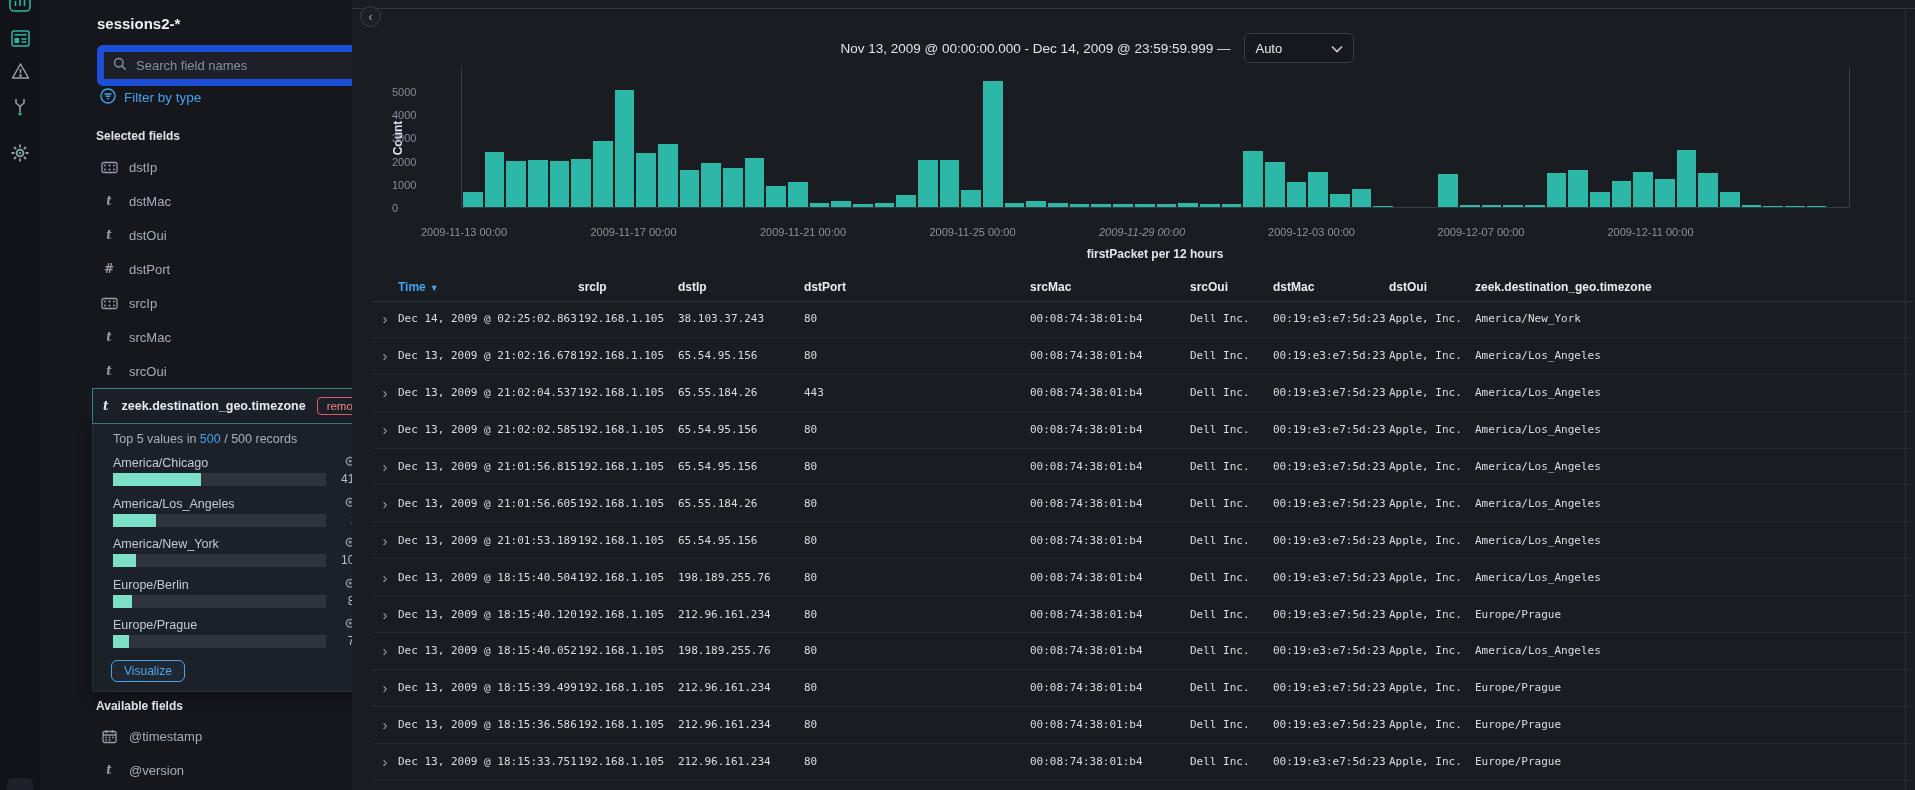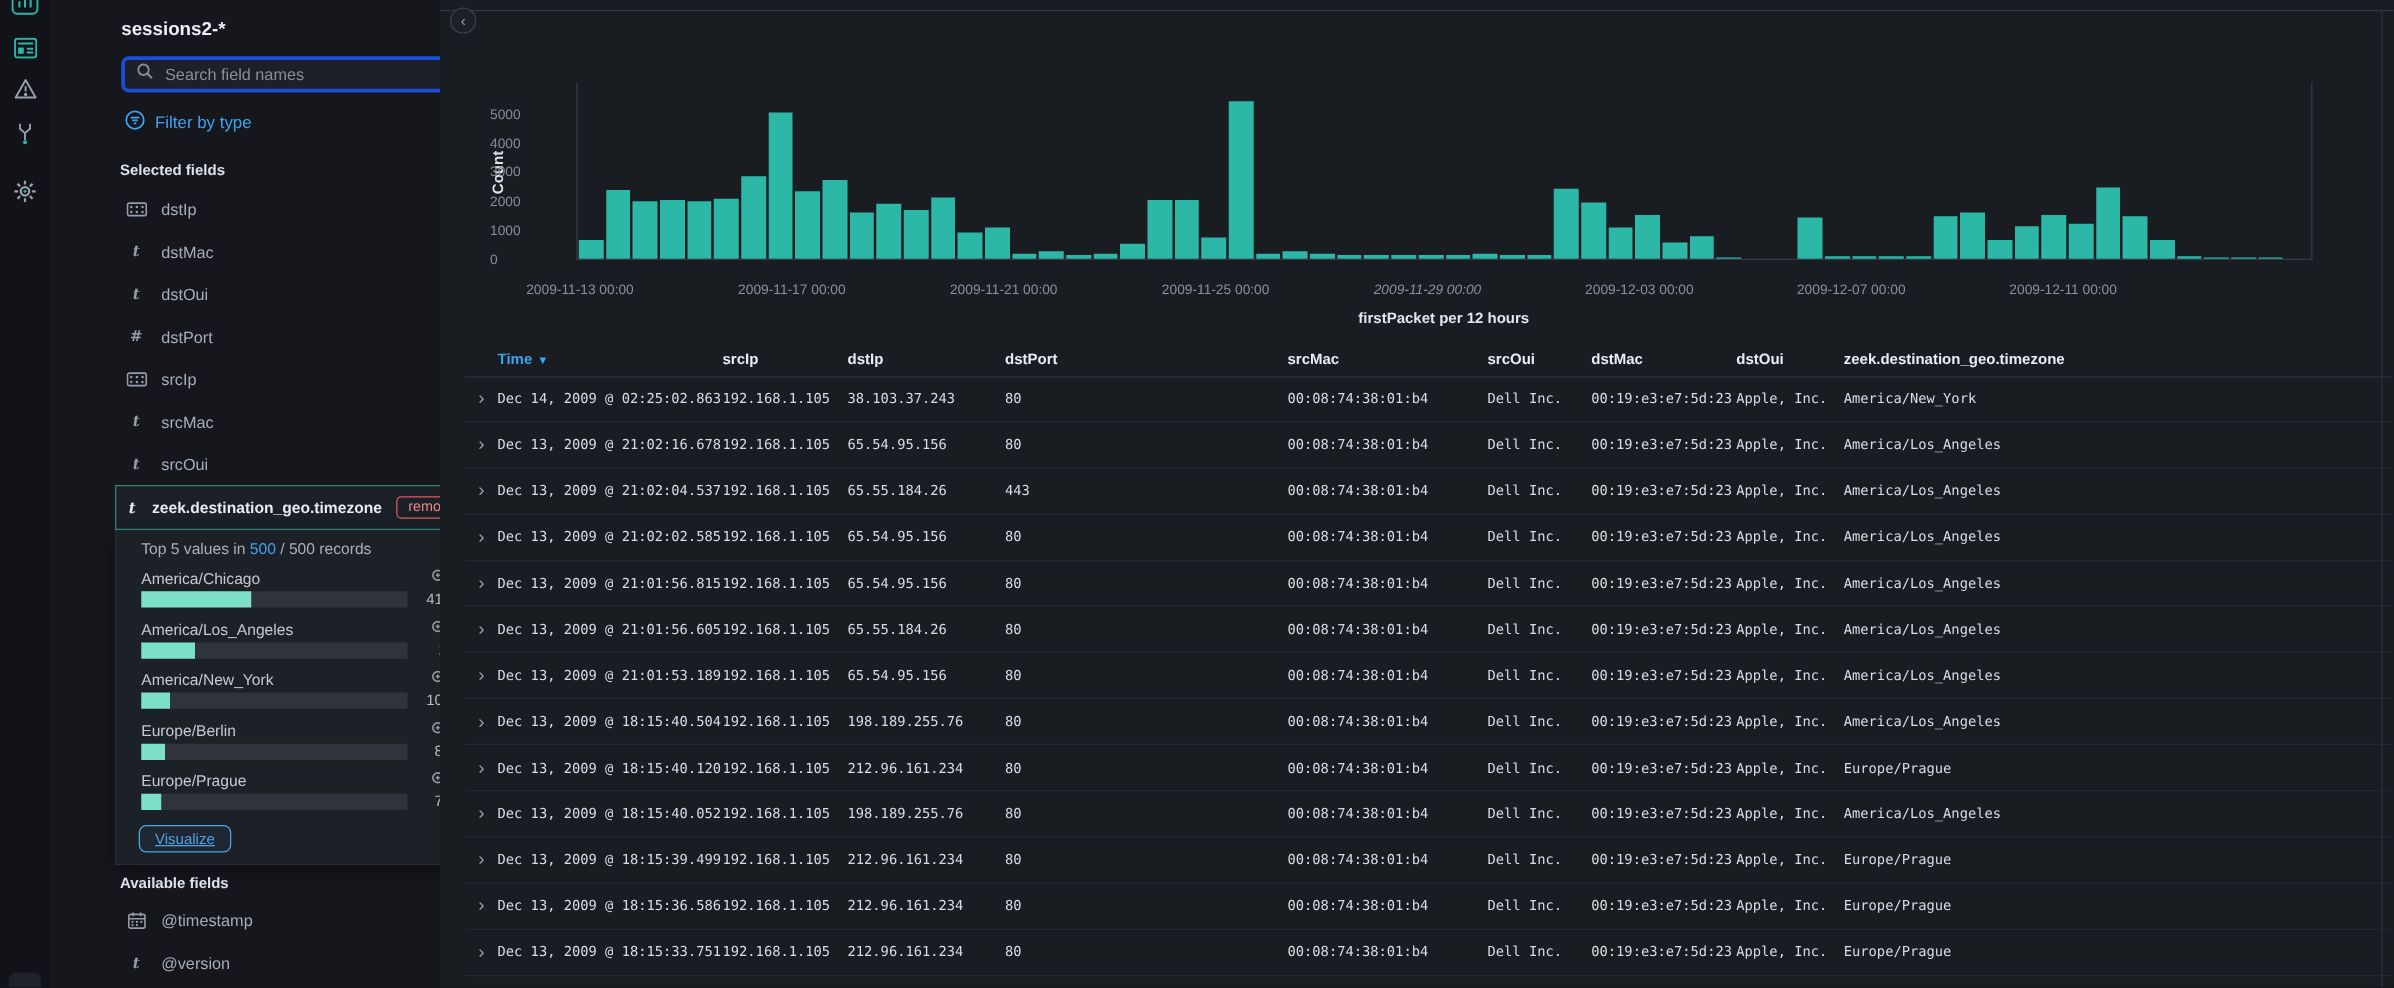--- a/index.html
+++ b/index.html
@@ -5,21 +5,21 @@
   html,body{margin:0;padding:0;background:#101216;}
   .stage{position:relative;width:1915px;height:790px;background:#191c21;overflow:hidden;
          font-family:"Liberation Sans",sans-serif;color:#dfe4ee;}
   
   .rail{position:absolute;left:0;top:0;width:40px;height:790px;background:#121318;}
   .rail .ricon{position:absolute;left:0;width:40px;height:24px;display:flex;align-items:center;justify-content:center;}
   .rail-bottom-sq{position:absolute;left:7px;top:778px;width:26px;height:26px;border-radius:6px;background:#1e2127;}
   
   .sidebar{position:absolute;left:40px;top:0;width:312px;height:790px;background:#15171d;}
   .sb-title{position:absolute;left:57px;top:15px;font-size:15px;font-weight:bold;color:#eceff5;}
-  .sb-search{position:absolute;left:57px;top:45px;width:288px;height:29px;background:#1d2028;border:3px solid #1d4ed8;
+  .sb-search{position:absolute;left:57px;top:45px;width:288px;height:41px;background:#1d2028;border:7px solid #1d4ed8;
              border-radius:6px;box-sizing:border-box;display:flex;align-items:center;padding:0 9px;gap:7px;}
   .sb-search input{flex:1;background:transparent;border:none;outline:none;color:#c8cdd8;font-size:13px;
                    font-family:"Liberation Sans",sans-serif;}
   .sb-search input::placeholder{color:#878e9a;}
   .sb-filter{position:absolute;left:60px;top:88px;display:flex;align-items:center;gap:8px;color:#3fa4f0;
              font-size:13.5px;cursor:pointer;}
   .sb-badge{position:absolute;left:325px;top:88px;width:19px;height:19px;border-radius:4px;background:#363b44;
             color:#c9cedb;font-size:12px;display:flex;align-items:center;justify-content:center;}
   .sb-heading{position:absolute;left:56px;font-size:12px;font-weight:bold;color:#dce1ea;}
   .field-list{position:absolute;left:52px;right:6px;}
@@ -38,21 +38,21 @@
   .stats-summary{position:absolute;left:20px;top:8px;font-size:12.5px;color:#a9afbb;}
   .stats-summary .lnk{color:#3fa4f0;cursor:pointer;}
   .stat-row{position:absolute;left:0;width:100%;height:40px;}
   .stat-label{position:absolute;left:20px;top:1px;font-size:12.5px;color:#c3c9d4;}
   .stat-track{position:absolute;left:20px;top:18px;width:213px;height:13px;background:#2e333c;}
   .stat-fill{height:100%;background:#7ce0c6;}
   .stat-icons{position:absolute;right:8px;top:0;display:flex;gap:4px;}
   .stat-pct{position:absolute;right:8px;top:17px;font-size:12px;color:#b6bcc8;}
   .visualize-btn{position:absolute;left:18px;top:236px;border:1px solid #4da4e8;color:#4da4e8;border-radius:6px;
                  background:rgba(77,164,232,.06);font-size:12px;padding:3px 12px;cursor:pointer;
-                 font-family:"Liberation Sans",sans-serif;text-decoration:underline;}
+                 font-family:"Liberation Sans",sans-serif;}
   
   .main{position:absolute;left:352px;top:8px;right:0;bottom:0;border-top:1px solid #33373f;background:#191c21;}
   .collapse-btn{position:absolute;left:360px;top:6px;width:19px;height:19px;border-radius:50%;background:#1c2026;
                 border:1px solid #3a3f48;color:#9aa1ad;display:flex;align-items:center;justify-content:center;
                 font-size:12px;cursor:pointer;z-index:5;}
   .hits-line{position:absolute;left:350px;width:1495px;top:11px;text-align:center;font-size:16.5px;}
   .hits-line .num{font-weight:bold;color:#f2f4f8;}
   .hits-line .lbl{color:#dfe4ee;margin-left:6px;}
   .range-line{position:absolute;left:350px;width:1495px;top:33px;height:30px;display:flex;align-items:center;
               justify-content:center;gap:14px;}
@@ -331,20 +331,31 @@
             <span style="font-family:'DejaVu Serif',serif;font-style:italic;font-weight:bold;font-size:12px;color:#959caa">t</span>
           </span>
           <span class="field-name">@version</span>
         </div>
       </div>
   </div>
 
   <div class="main"></div>
   <div class="collapse-btn">‹</div>
 
+  <div class="range-line">
+    <span class="range-text">Nov 13, 2009 @ 00:00:00.000 - Dec 14, 2009 @ 23:59:59.999 —</span>
+    <div class="interval-dd">
+      <span class="val">Auto</span>
+      <span>
+        <svg width="12" height="8" viewBox="0 0 12 8" fill="none" stroke="#c4cad4" stroke-width="1.6">
+          <path d="M1 1.5 6 6.5 11 1.5"></path>
+        </svg>
+      </span>
+    </div>
+  </div>
 
   <div class="ylabel">Count</div>
   <div id="yticks">
       <div class="ytick" style="top: 202px;">0</div>
       <div class="ytick" style="top: 178.8px;">1000</div>
       <div class="ytick" style="top: 155.6px;">2000</div>
       <div class="ytick" style="top: 132.4px;">3000</div>
       <div class="ytick" style="top: 109.2px;">4000</div>
       <div class="ytick" style="top: 86px;">5000</div>
     </div>

